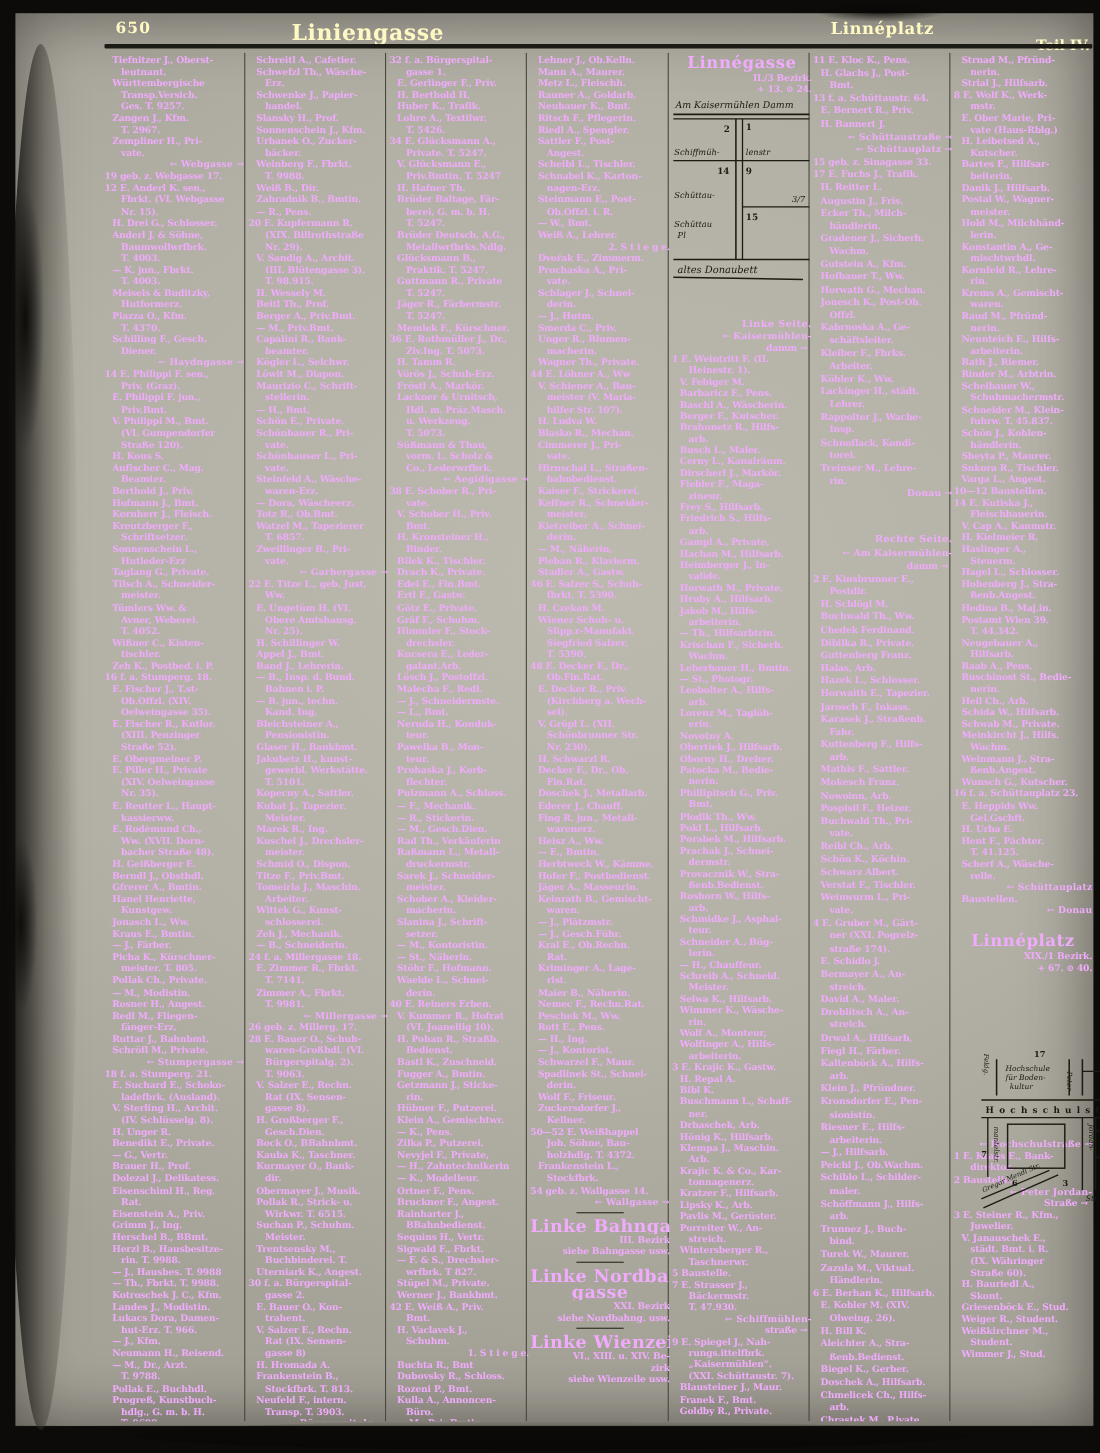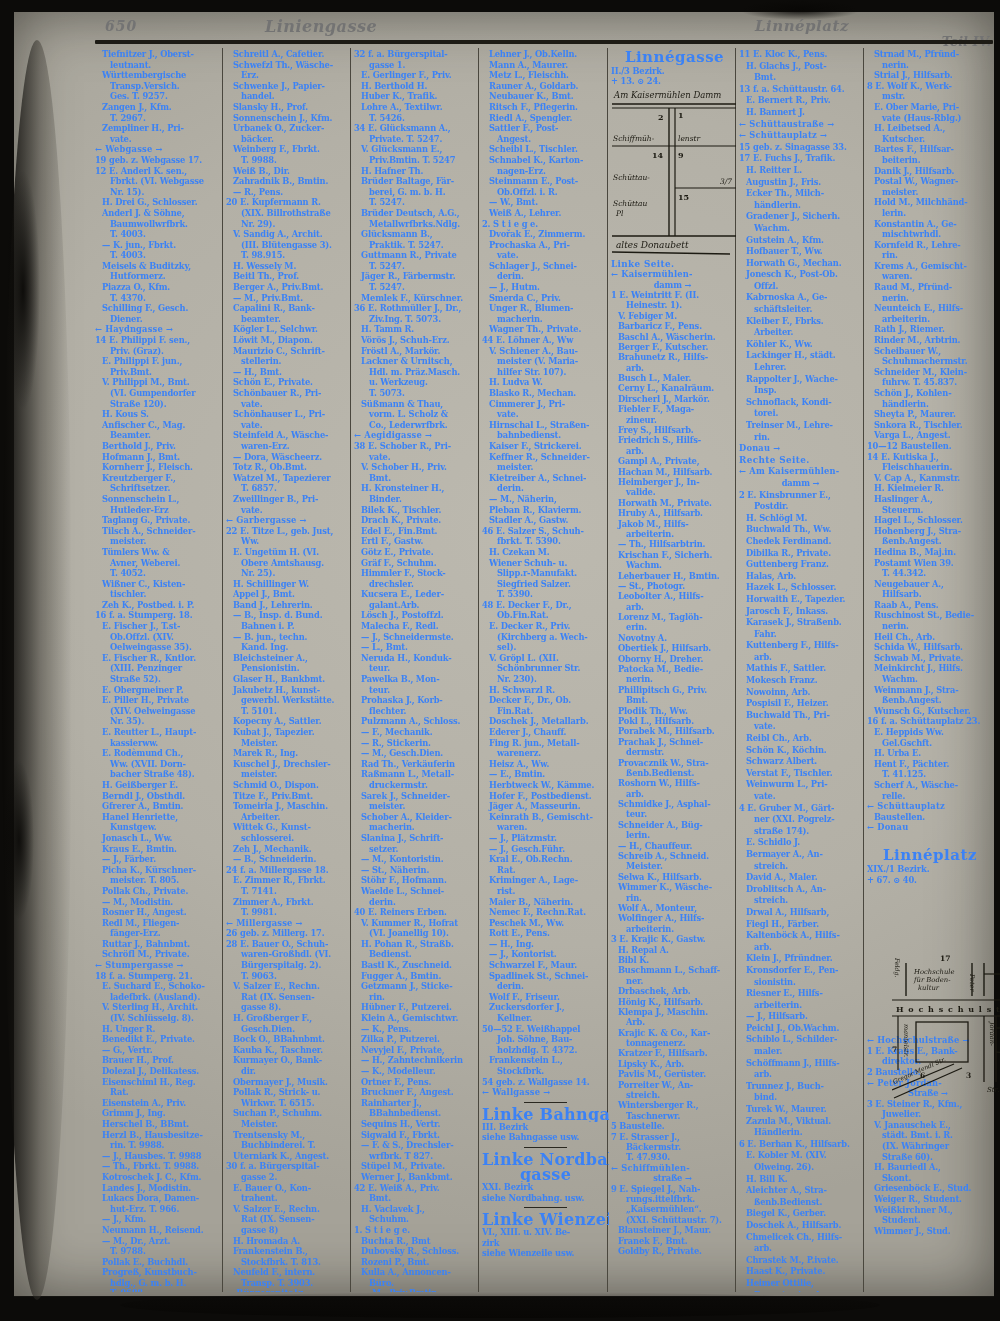--- a/index.html
+++ b/index.html
@@ -6,40 +6,40 @@
   #page{position:relative;width:1000px;height:1321px;background:#141310;overflow:hidden;
         font-family:"DejaVu Serif","Liberation Serif",serif;}
   #paper{position:absolute;left:12px;top:10px;width:983px;height:1286px;
          background:#b3b0a6;
          background-image:
            radial-gradient(ellipse 900px 700px at 55% 40%, #bcb9af 0%, #b3b0a6 60%, #a5a298 100%),
            linear-gradient(90deg, #6f6c64 0%, #a8a59b 6%, rgba(0,0,0,0) 12%);
          box-shadow:inset 0 0 60px rgba(20,18,12,.55);}
   .blot{position:absolute;border-radius:50%;pointer-events:none;}
   
-  #hdr{position:absolute;left:95px;top:16px;width:898px;height:22px;color:#737373;font-style:italic;}
+  #hdr{position:absolute;left:95px;top:16px;width:898px;height:22px;color:#fef9c3;}
   #hdr .pgno{position:absolute;left:10px;top:2px;font-size:14px;font-weight:bold;letter-spacing:1px;}
-  #hdr .t1{position:absolute;left:170px;top:1px;font-size:16px;font-weight:bold;letter-spacing:.5px;}
+  #hdr .t1{position:absolute;left:170px;top:1px;font-size:20px;font-weight:bold;letter-spacing:.5px;}
   #hdr .t2{position:absolute;left:660px;top:1px;font-size:15px;font-weight:bold;letter-spacing:.5px;}
   #hdr .t3{position:absolute;right:2px;top:2px;font-size:13px;font-weight:bold;margin-top:16px;}
   #hdrule{position:absolute;left:95px;top:40px;width:898px;height:4px;background:#1d1b15;border-radius:1px;}
   
-  .col{position:absolute;top:49px;height:1243px;width:127px;overflow:hidden;color:#3b82f6;--lh:10.6px;}
+  .col{position:absolute;top:49px;height:1243px;width:127px;overflow:hidden;color:#f0abfc;--lh:10.6px;}
   .c0{left:95px}.c1{left:226px}.c2{left:354px}.c3{left:482px}
   .c4{left:611px;--lh:10.4px}.c5{left:739px;--lh:11.6px}.c6{left:867px;width:126px}
   .vr{position:absolute;top:48px;height:1244px;width:1px;background:#4a473e;}
   .ln{height:var(--lh);line-height:var(--lh);font-size:8.3px;font-weight:bold;
       white-space:nowrap;overflow:hidden;letter-spacing:-0.15px;}
   .k-n{padding-left:0;}
   .k-e{padding-left:7px;}
   .k-c{padding-left:15px;}
-  .k-s,.k-sub,.k-bsub,.k-sr{text-align:left;}
-  .k-sr{text-align:center;padding-right:4px;}
+  .k-s,.k-sub,.k-bsub,.k-sr{text-align:right;}
+  .k-sr{text-align:right;padding-right:4px;}
   .k-s{letter-spacing:.2px;}
-  .k-bsub{font-size:8.8px;letter-spacing:.4px;}
+  .k-bsub{font-size:8.8px;letter-spacing:.4px;margin-top:31px;}
   .k-b{text-align:center;font-size:16px;height:15px;line-height:15px;font-weight:bold;letter-spacing:.3px;}
   .k-B{text-align:center;font-size:15px;height:17px;line-height:17px;font-weight:bold;letter-spacing:.5px;}
   .k-d{height:9px;position:relative;}
   .k-d::after{content:"";position:absolute;left:42px;right:42px;top:4px;border-top:1.5px solid #2a2820;}
   
   .map{position:absolute;color:#fdba74;}
   #map1{left:612px;top:88px;width:124px;height:170px;}
   #map2{left:892px;top:952px;width:125px;height:148px;}
   .map svg{display:block}
   .map text{font-family:"DejaVu Serif","Liberation Serif",serif;fill:#1c1a12;}

